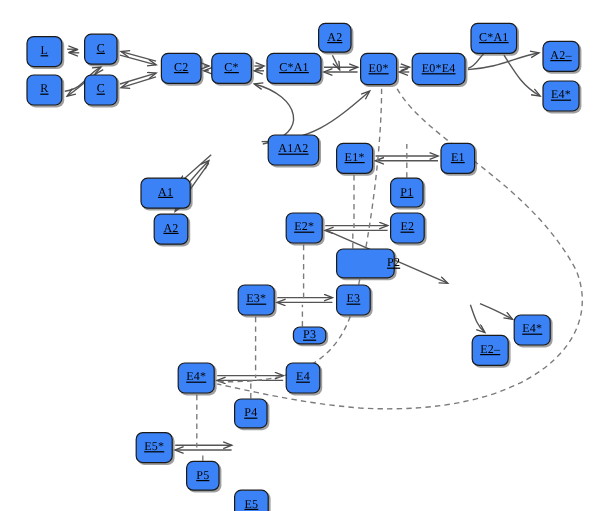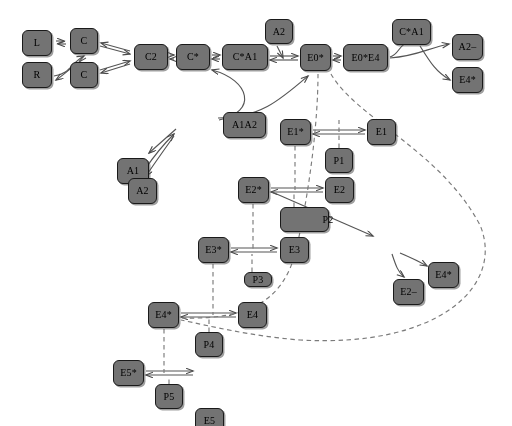--- a/index.html
+++ b/index.html
@@ -23,28 +23,29 @@
     height: 426px;
   }
   .node {
     position: absolute;
     box-sizing: border-box;
     display: flex;
     align-items: center;
     justify-content: center;
     border: 1.4px solid #1a1a1a;
     border-radius: 6px;
-    background: #737373;
+    background: #3b82f6;
     color: #000000;
     font-family: "Liberation Serif", serif;
     font-size: 10px;
     line-height: 1;
     letter-spacing: 0.2px;
     white-space: nowrap;
     box-shadow: 1.5px 1.5px 0 rgba(80,80,80,0.55);
+    text-decoration: underline;
   }
 </style>
 </head>
 <body>
 
 <div id="canvas">
 
   <svg id="wires" viewBox="0 0 512 426" xmlns="http://www.w3.org/2000/svg">
     <defs>
       <marker id="ah" markerWidth="9" markerHeight="9" refX="7.4" refY="3.2" orient="auto" markerUnits="userSpaceOnUse">
@@ -154,21 +155,21 @@
   <div class="node" style="left:134px;top:44px;width:34px;height:26px;">C2</div>
   <div class="node" style="left:176px;top:44px;width:34px;height:26px;">C*</div>
   <div class="node" style="left:222px;top:44px;width:46px;height:26px;">C*A1</div>
   <div class="node" style="left:265px;top:19px;width:28px;height:25px;">A2</div>
   <div class="node" style="left:300px;top:44px;width:31px;height:27px;">E0*</div>
   <div class="node" style="left:343px;top:44px;width:45px;height:27px;">E0*E4</div>
   <div class="node" style="left:392px;top:19px;width:39px;height:26px;">C*A1</div>
   <div class="node" style="left:452px;top:34px;width:31px;height:26px;">A2–</div>
   <div class="node" style="left:452px;top:67px;width:31px;height:26px;">E4*</div>
   <div class="node" style="left:176px;top:112px;width:43px;height:26px;margin-left:47px;">A1A2</div>
-  <div class="node" style="left:117px;top:158px;width:32px;height:26px;">A1</div>
+  <div class="node" style="left:117px;top:148px;width:42px;height:26px;">A1</div>
   <div class="node" style="left:128px;top:178px;width:29px;height:26px;">A2</div>
   <div class="node" style="left:280px;top:119px;width:31px;height:26px;">E1*</div>
   <div class="node" style="left:367px;top:119px;width:29px;height:26px;">E1</div>
   <div class="node" style="left:325px;top:148px;width:28px;height:25px;">P1</div>
   <div class="node" style="left:238px;top:177px;width:31px;height:26px;">E2*</div>
   <div class="node" style="left:325px;top:177px;width:29px;height:26px;">E2</div>
   <div class="node" style="left:280px;top:207px;width:28px;height:25px;padding-left:47px;">P2</div>
   <div class="node" style="left:280px;top:237px;width:29px;height:26px;">E3</div>
   <div class="node" style="left:393px;top:279px;width:31px;height:26px;">E2–</div>
   <div class="node" style="left:428px;top:262px;width:31px;height:26px;">E4*</div>

